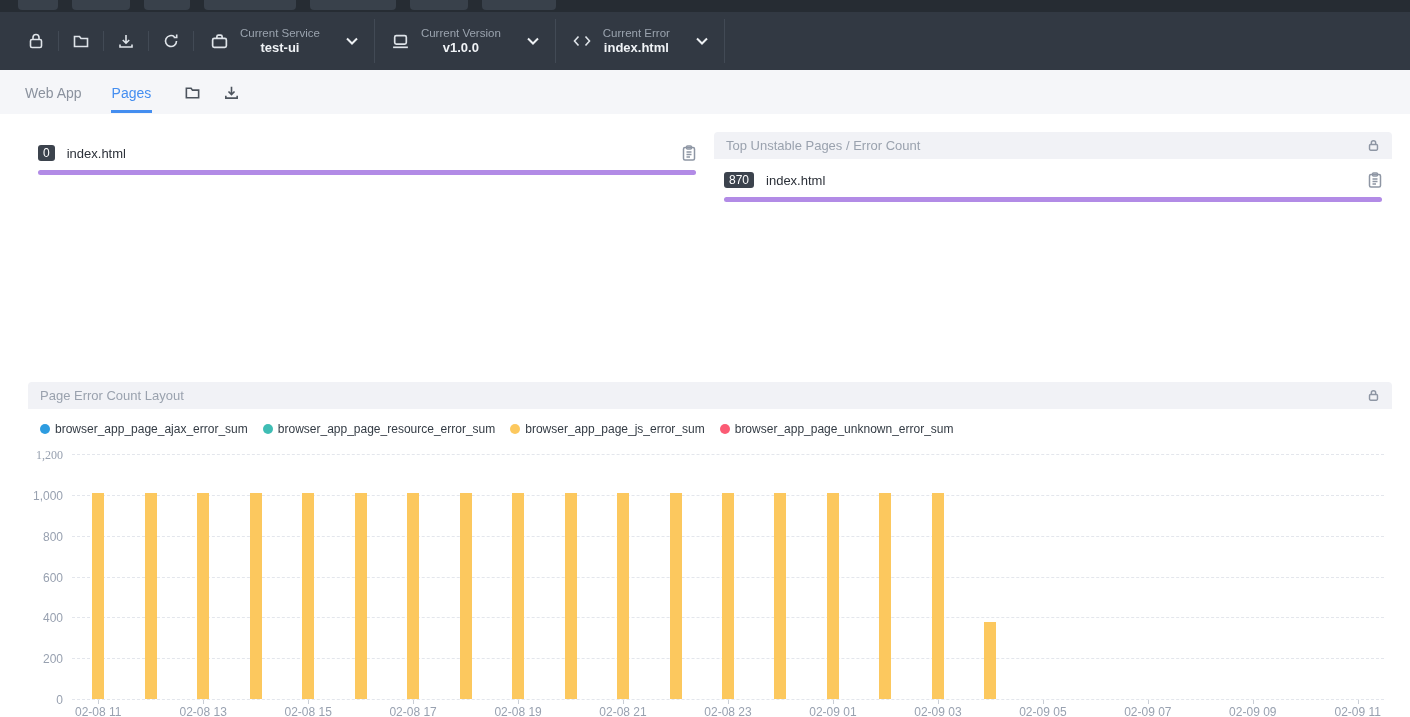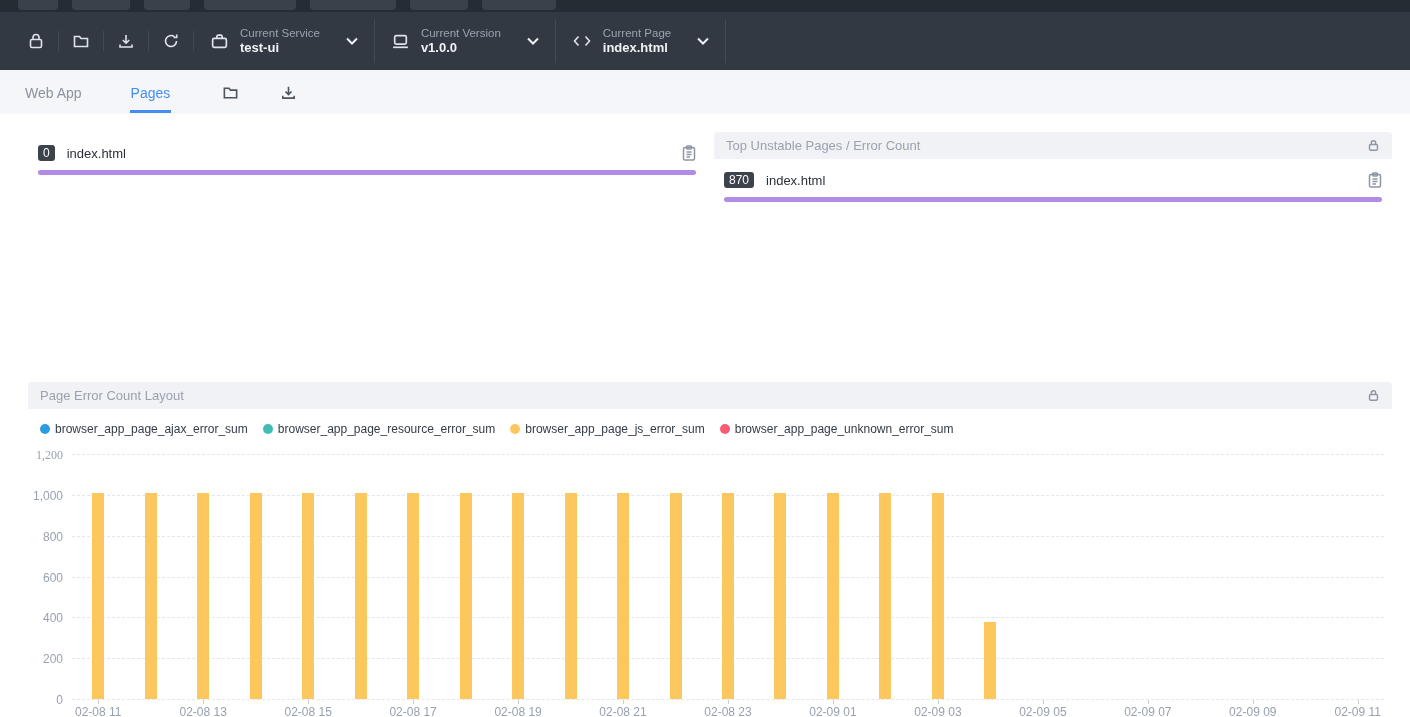--- a/index.html
+++ b/index.html
@@ -10,31 +10,31 @@
   .top-strip { height:12px; background:#262c33; display:flex; align-items:flex-start;
                gap:14px; padding-left:18px; overflow:hidden; }
   .top-strip .stub { height:26px; border-radius:4px; background:#39414b; margin-top:-16px; }
 
   
   .toolbar { height:58px; background:#323943; display:flex; align-items:center; padding:0 4px 0 14px; }
   .tool-icon { width:44px; height:36px; display:flex; align-items:center; justify-content:center; cursor:pointer; }
   .tool-icon svg { stroke:#dfe4e9; }
   .icon-div { width:1px; height:20px; background:#424a55; }
   .group-div { width:1px; height:44px; background:#424a55; }
-  .selector { display:flex; align-items:center; padding:0 16px; height:58px; cursor:pointer; }
+  .selector { display:flex; align-items:center; padding:0 16px; height:58px; cursor:pointer;text-align:center; }
   .selector .sel-icon { margin-right:11px; display:flex; }
   .selector .sel-icon svg { stroke:#dfe4e9; }
   .sel-text { display:flex; flex-direction:column; line-height:1.25; }
   .sel-label { font-size:11.5px; color:#9aa3ae; }
   .sel-value { font-size:13px; font-weight:bold; color:#f0f3f6; }
   .sel-chevron { margin-left:26px; display:flex; }
   .sel-chevron svg { stroke:#eef1f4; }
 
   
-  .tabstrip { height:44px; background:#f5f6f9; display:flex; align-items:center; padding-left:24px;gap:19px; }
+  .tabstrip { height:44px; background:#f5f6f9; display:flex; align-items:center; padding-left:24px; }
   .tab { font-size:14px; color:#8b929e; margin-right:28px; padding:13px 1px 9px; border-bottom:3px solid transparent; cursor:pointer; }
   .tab.active { color:#448ef0; border-bottom-color:#448ef0; }
   .tabstrip .mini-icon { margin-left:4px; margin-right:18px; display:flex; cursor:pointer; }
   .tabstrip .mini-icon svg { stroke:#4d545e; }
 
   
   .panels-row { display:flex; gap:8px; margin:18px 18px 0 28px; }
   .panel { flex:1; }
   .panel-header { height:27px; background:#f1f2f6; border-radius:4px 4px 0 0;
                   display:flex; align-items:center; justify-content:space-between; padding:0 12px; }
@@ -144,21 +144,21 @@
   </div>
   <div class="group-div"></div>
 
   <div class="selector">
     <span class="sel-icon">
       <svg width="20" height="16" viewBox="0 0 20 16" fill="none" stroke-width="1.6">
         <path d="M6.5 3.5L2.5 8l4 4.5M13.5 3.5L17.5 8l-4 4.5"></path>
       </svg>
     </span>
     <span class="sel-text">
-      <span class="sel-label">Current Page</span>
+      <span class="sel-label">Current Error</span>
       <span class="sel-value">index.html</span>
     </span>
     <span class="sel-chevron">
       <svg width="12" height="8" viewBox="0 0 12 8" fill="none" stroke-width="2">
           <path d="M1 1.5l5 5 5-5"></path>
         </svg>
     </span>
   </div>
   <div class="group-div"></div>
 </div>

